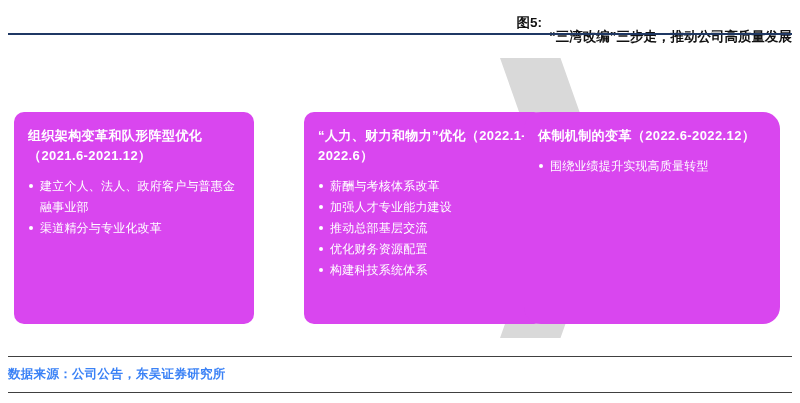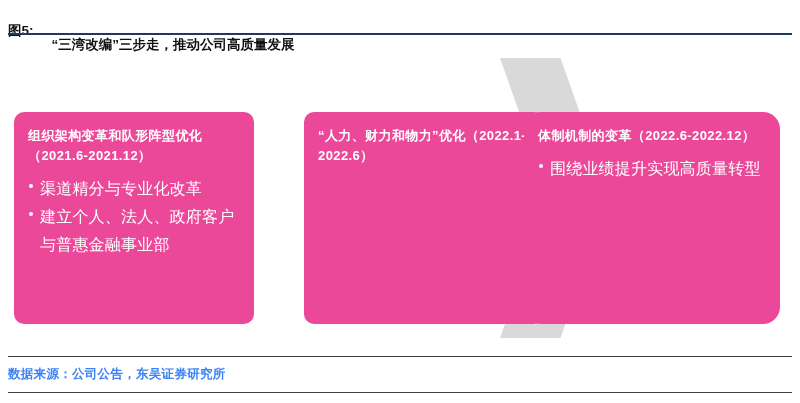--- a/index.html
+++ b/index.html
@@ -18,26 +18,27 @@
   .page {
     position: relative;
     width: 800px;
     height: 403px;
   }
 
   
   .title-row {
     position: absolute;
     left: 8px;
-    top: 16px;
+    top: 8px;
     width: 784px;
     height: 30px;
     display: flex;
     align-items: center;
-    gap: 18px;
+    gap: 7px;
+    justify-content: flex-end;
   }
   .title-label {
     font-size: 13.5px;
     font-weight: bold;
     color: #111111;
     white-space: nowrap;
   }
   .title-text {
     font-size: 13.5px;
     font-weight: bold;
@@ -77,43 +78,42 @@
   }
 
   .card {
     position: absolute;
     border-radius: 10px;
     box-sizing: border-box;
     padding: 14px 14px 10px 14px;
     overflow: hidden;
   }
   .card-navy {
-    background: #ec4899;
+    background: #d946ef;
     color: #ffffff;
   }
   .card-head {
     font-size: 13px;
     font-weight: bold;
     line-height: 1.55;
     letter-spacing: 0.4px;
     margin: 0 0 10px 0;
   }
   .bullets {
     list-style: none;
     margin: 0;
     padding: 0;
   }
   .bullets li {
     position: relative;
     padding-left: 12px;
-    font-size: 16px;
+    font-size: 12px;
     line-height: 1.75;
     letter-spacing: 0.2px;
     color: #ffffff;
-    font-family: Liberation Mono, monospace;
   }
   .bullets li::before {
     content: "";
     position: absolute;
     left: 1px;
     top: 8px;
     width: 4px;
     height: 4px;
     border-radius: 50%;
     background: #ffffff;
@@ -162,27 +162,34 @@
   </div>
   <div class="title-rule"></div>
 
   <div class="diagram">
 
     <div class="arrow arrow-1"></div>
 
     <div class="card card-navy card-1">
       <div class="card-head">组织架构变革和队形阵型优化（2021.6-2021.12）</div>
       <ul class="bullets">
+        <li>建立个人、法人、政府客户与普惠金融事业部</li>
         <li>渠道精分与专业化改革</li>
-        <li>建立个人、法人、政府客户与普惠金融事业部</li>
       </ul>
     </div>
 
     <div class="card card-navy card-2">
       <div class="card-head">“人力、财力和物力”优化（2022.1-2022.6）</div>
+      <ul class="bullets">
+        <li>薪酬与考核体系改革</li>
+        <li>加强人才专业能力建设</li>
+        <li>推动总部基层交流</li>
+        <li>优化财务资源配置</li>
+        <li>构建科技系统体系</li>
+      </ul>
     </div>
 
     <div class="card card-navy card-3">
       <div class="card-head">体制机制的变革（2022.6-2022.12）</div>
       <ul class="bullets">
         <li>围绕业绩提升实现高质量转型</li>
       </ul>
     </div>
 
   </div>

